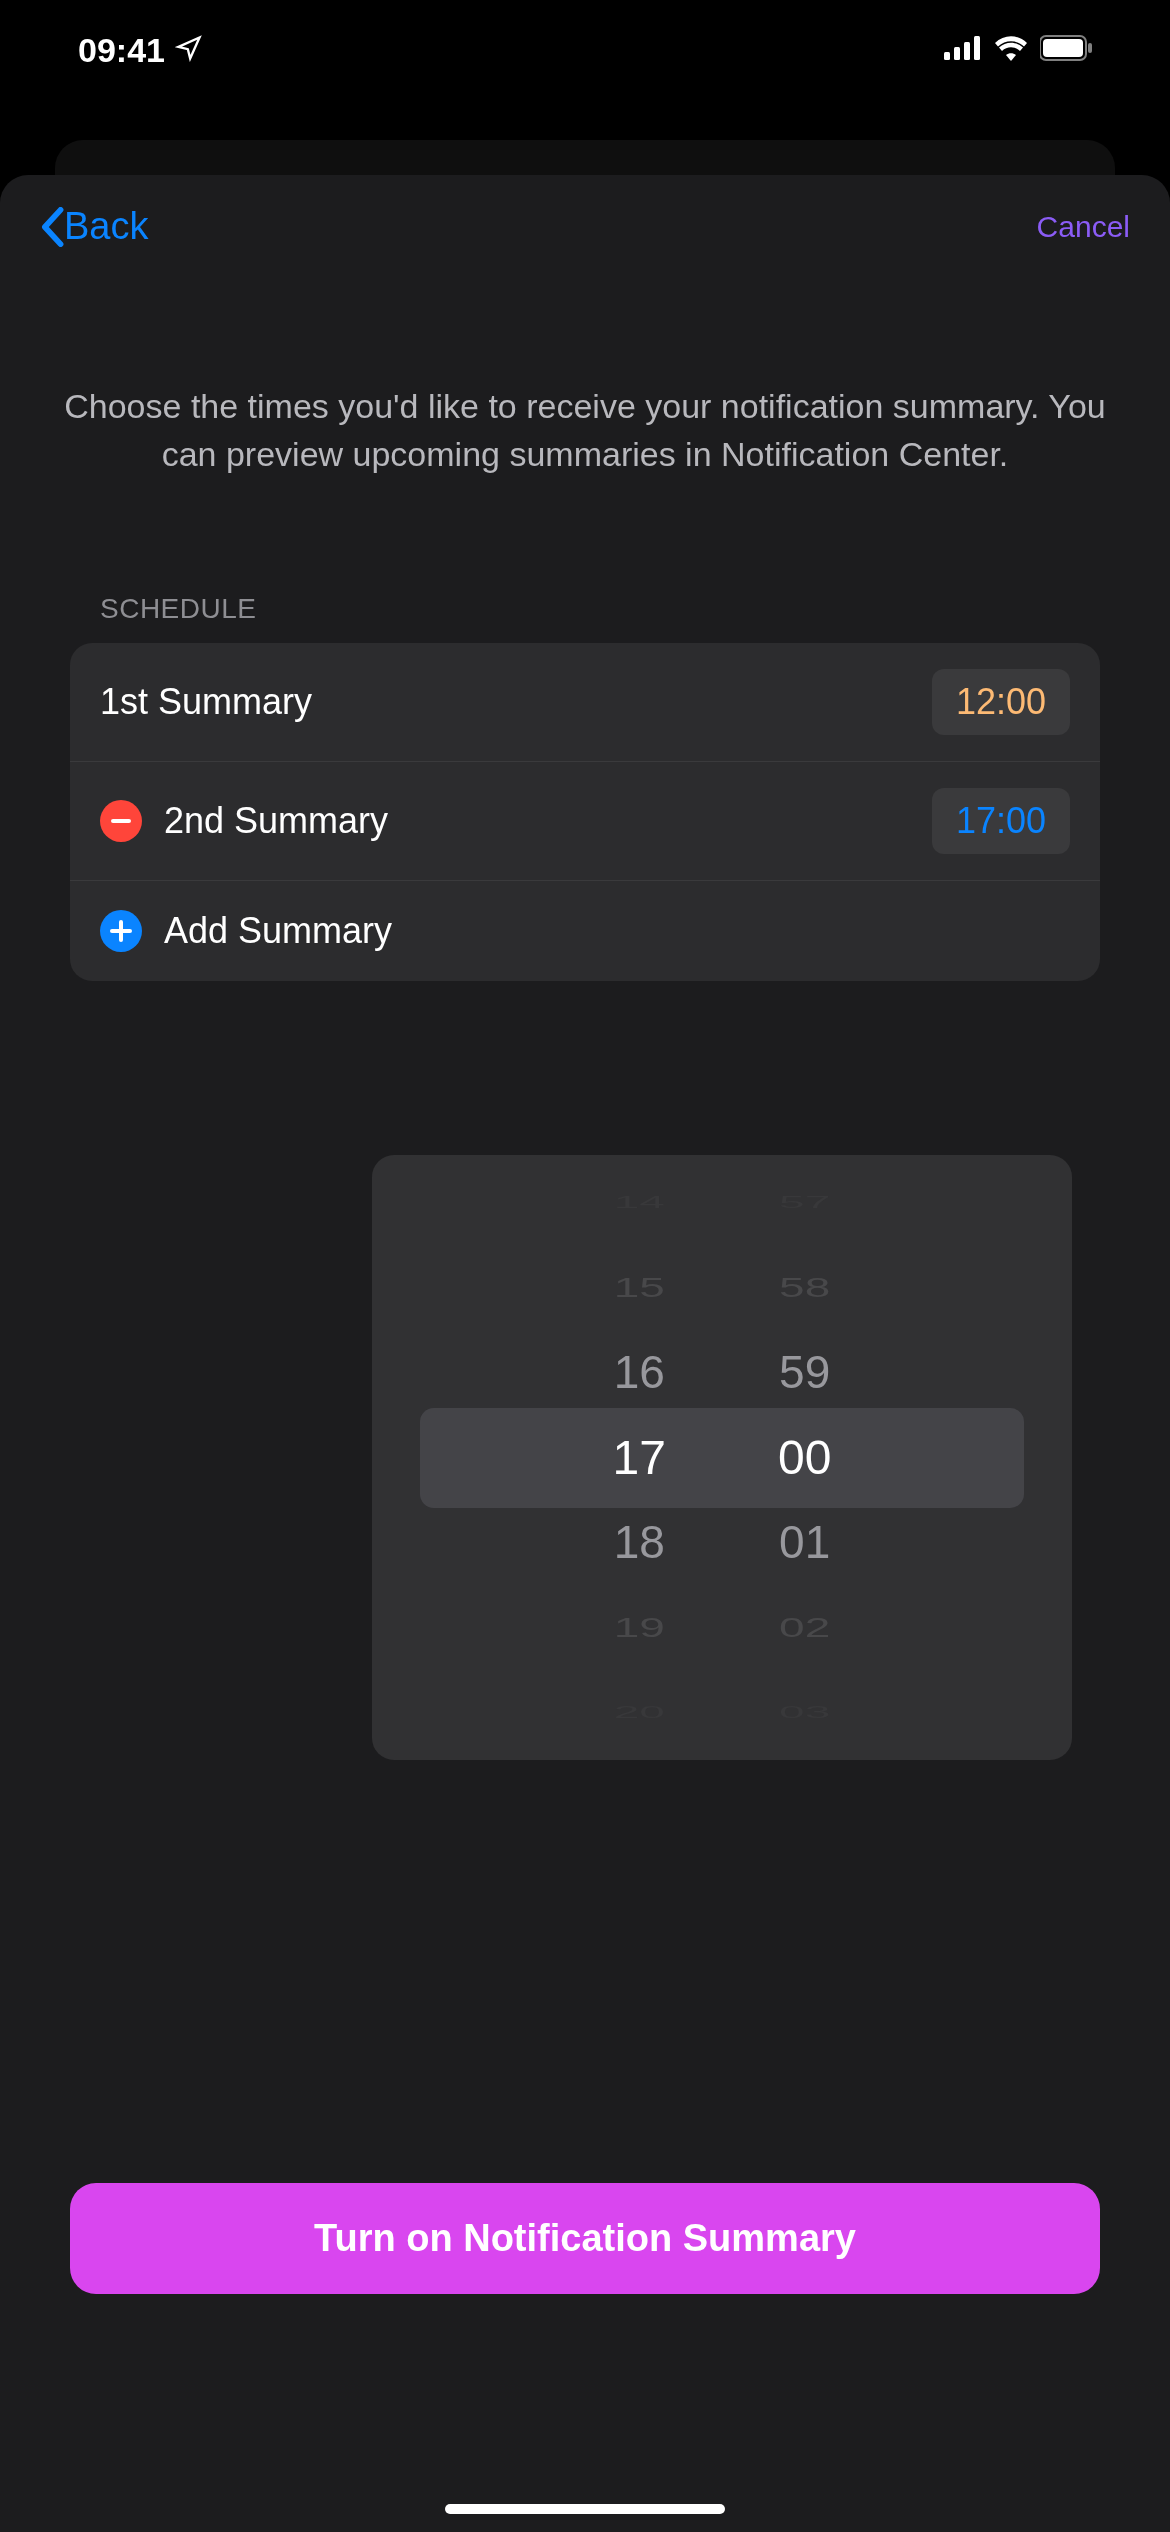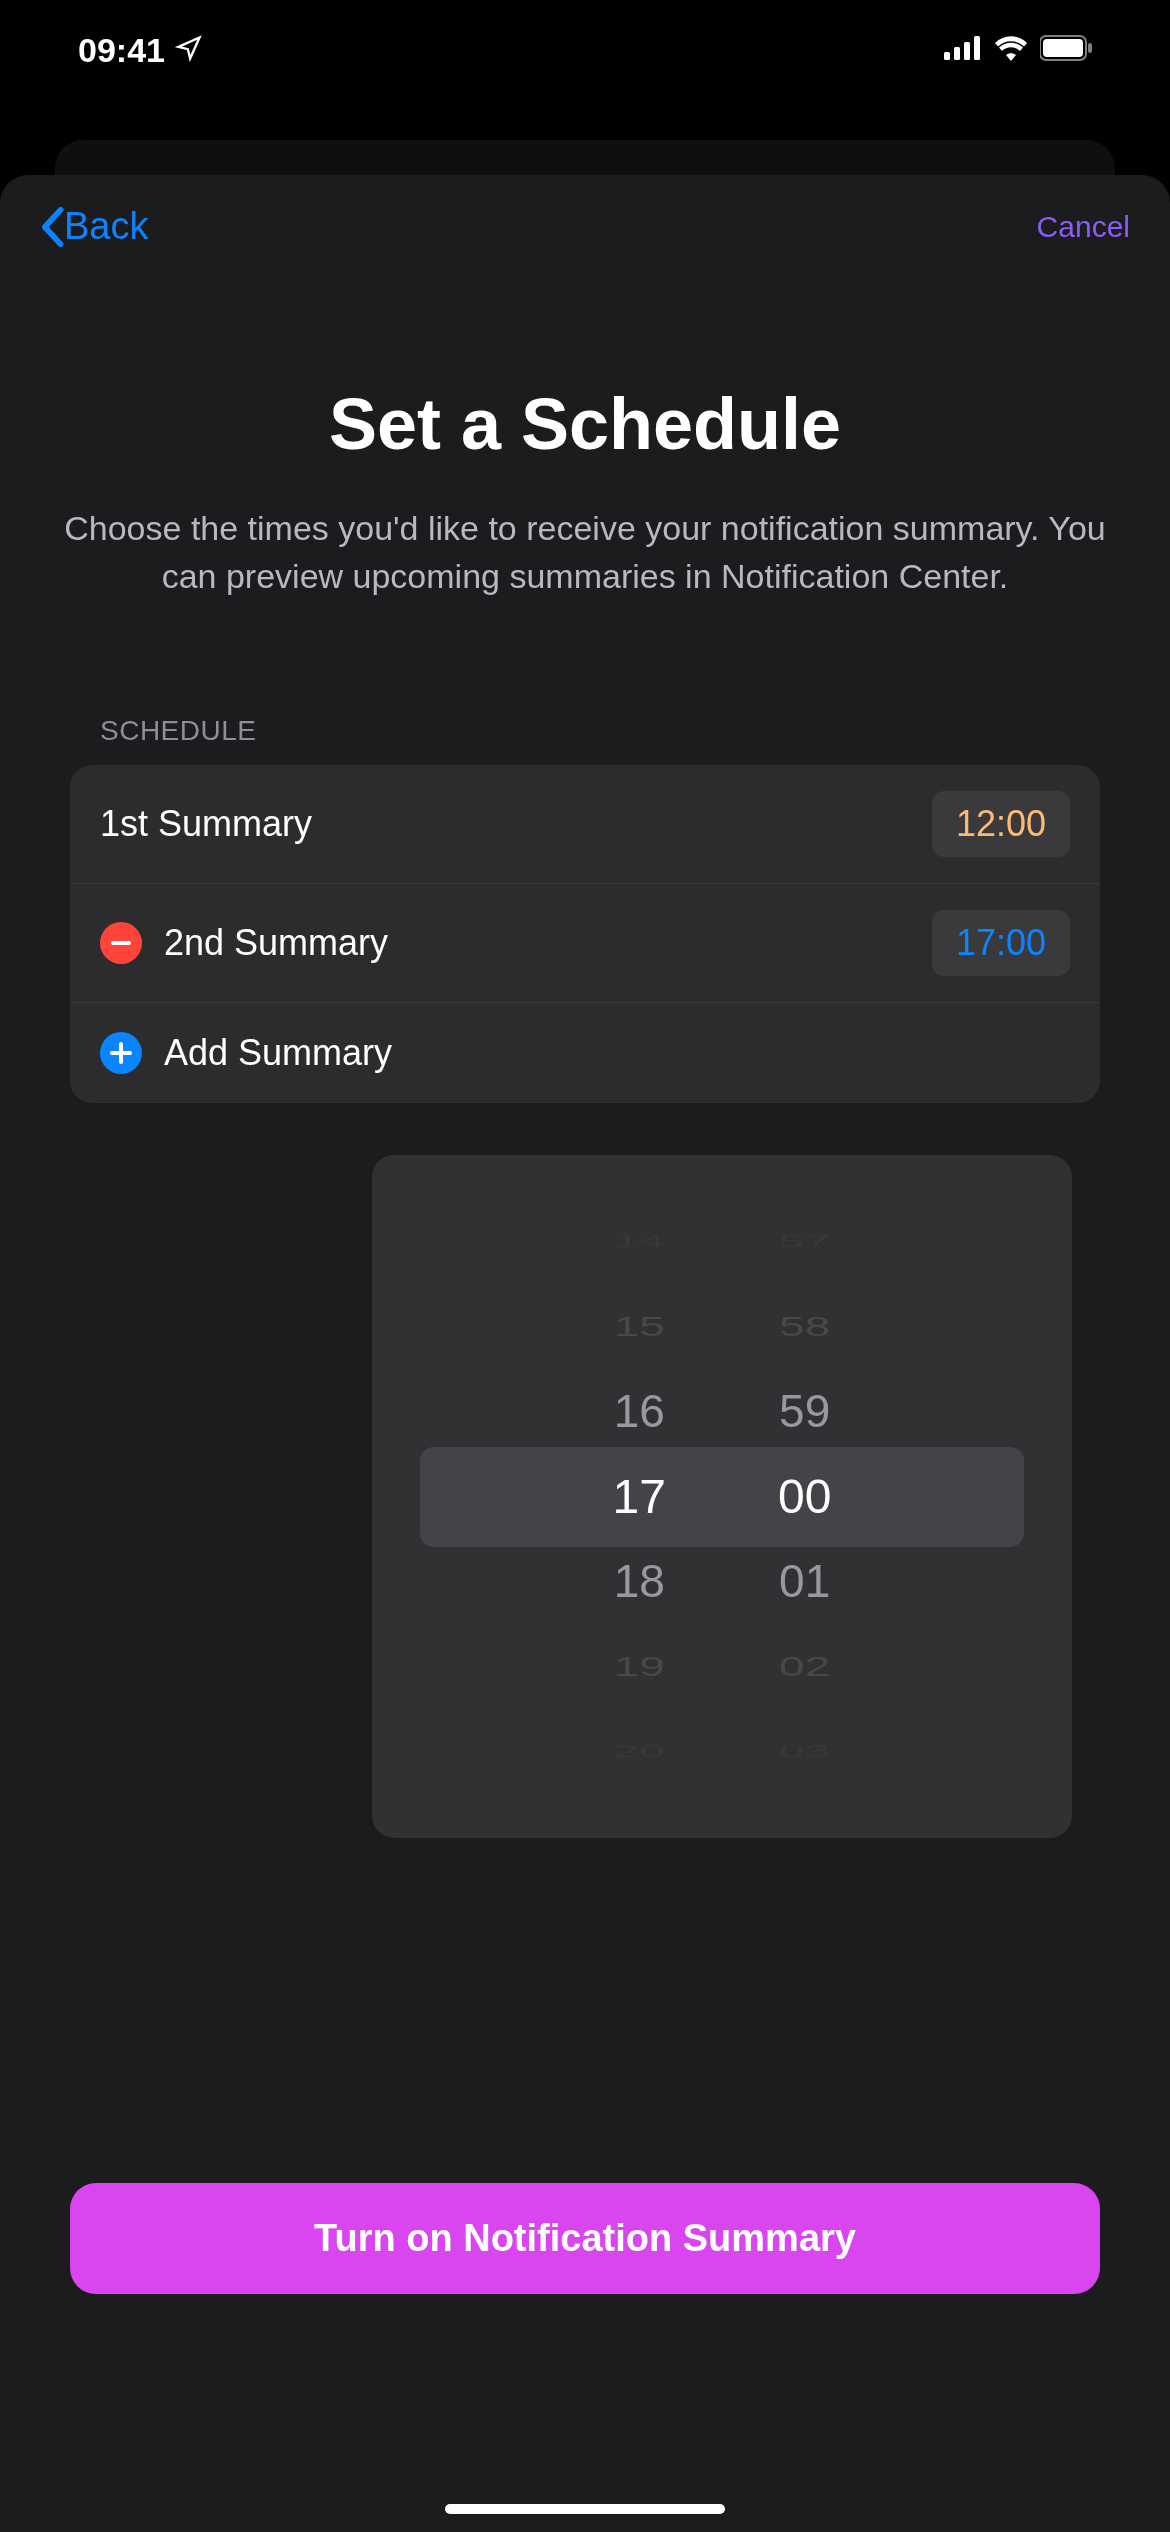--- a/index.html
+++ b/index.html
@@ -200,21 +200,21 @@
     }
     .add-icon::after {
       width: 4px;
       height: 22px;
     }
     .picker {
       position: absolute;
       top: 1155px;
       left: 372px;
       width: 700px;
-      height: 683px;
+      height: 605px;
       background: #313133;
       border-radius: 22px;
       overflow: hidden;
       display: flex;
       z-index: 10;
     }
     .picker-col {
       flex: 1;
       display: flex;
       flex-direction: column;
@@ -340,21 +340,20 @@
     <div class="back-btn">
       <svg viewBox="0 0 16 28">
         <path d="M14 2 L3 14 L14 26" stroke="#0a84ff" stroke-width="4" fill="none" stroke-linecap="round" stroke-linejoin="round"></path>
       </svg>
       <span>Back</span>
     </div>
     <div class="cancel-btn">Cancel</div>
   </div>
 
   <div class="header">
-    <h1 class="title">Set a Schedule</h1>
     <p class="subtitle">Choose the times you'd like to receive your notification summary. You can preview upcoming summaries in Notification Center.</p>
   </div>
 
   <div class="section-label">Schedule</div>
 
   <div class="list">
     <div class="list-row">
       <div class="row-left">
         <span class="row-label">1st Summary</span>
       </div>

